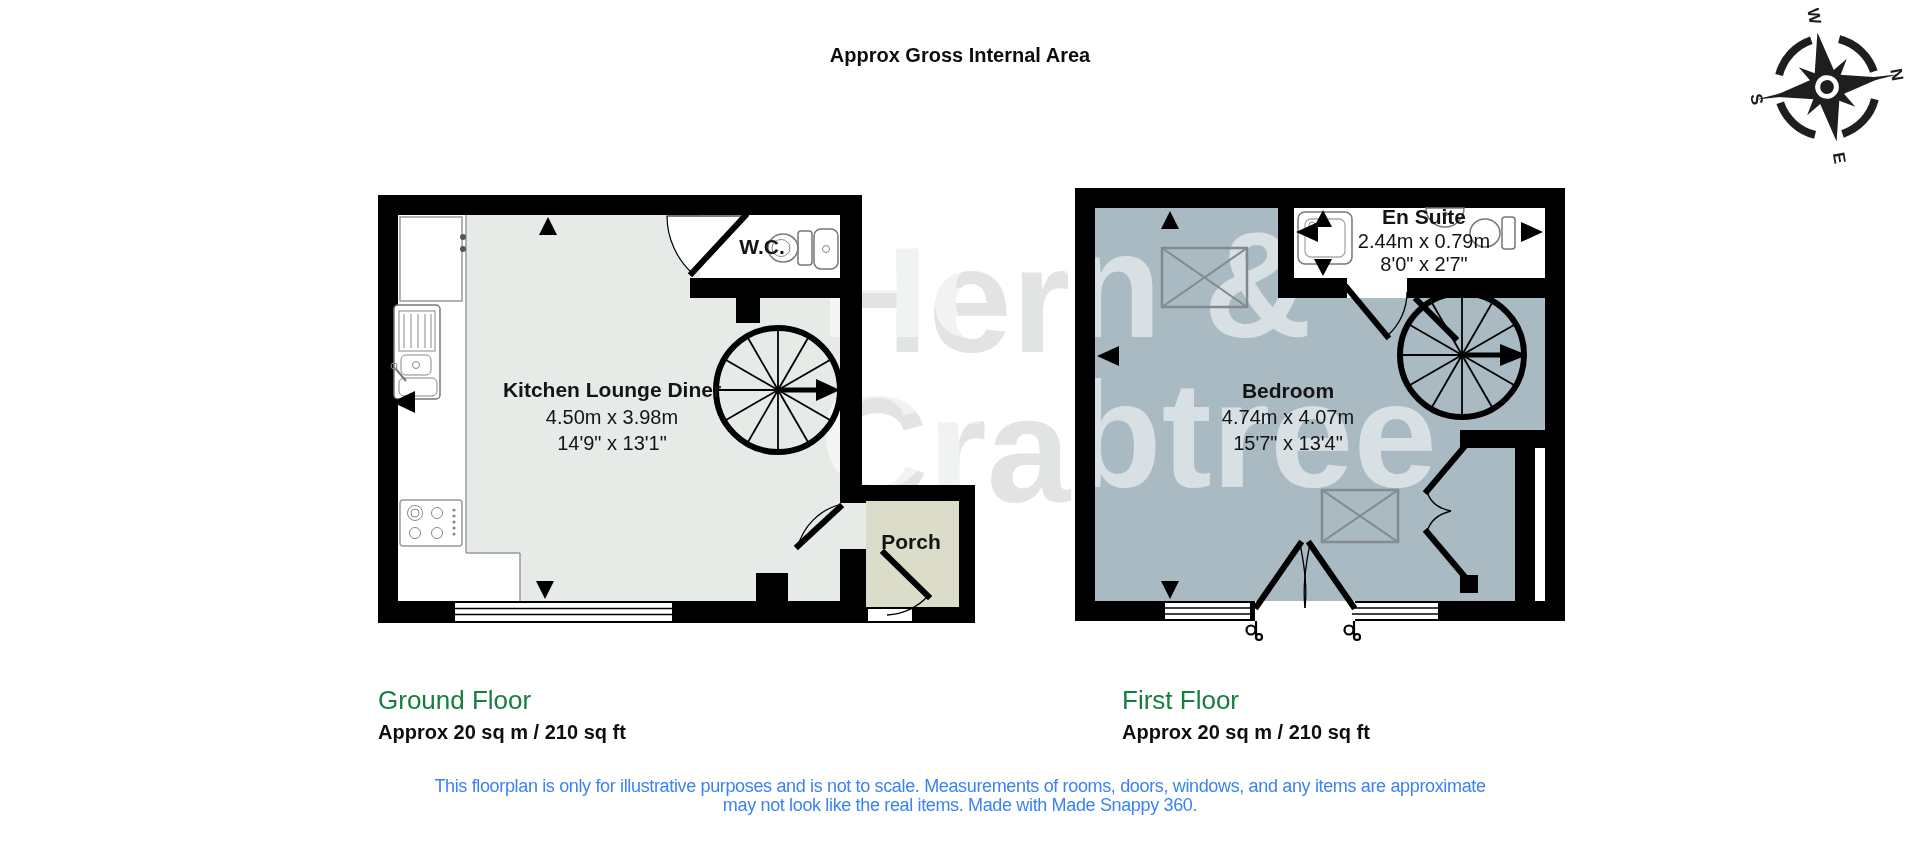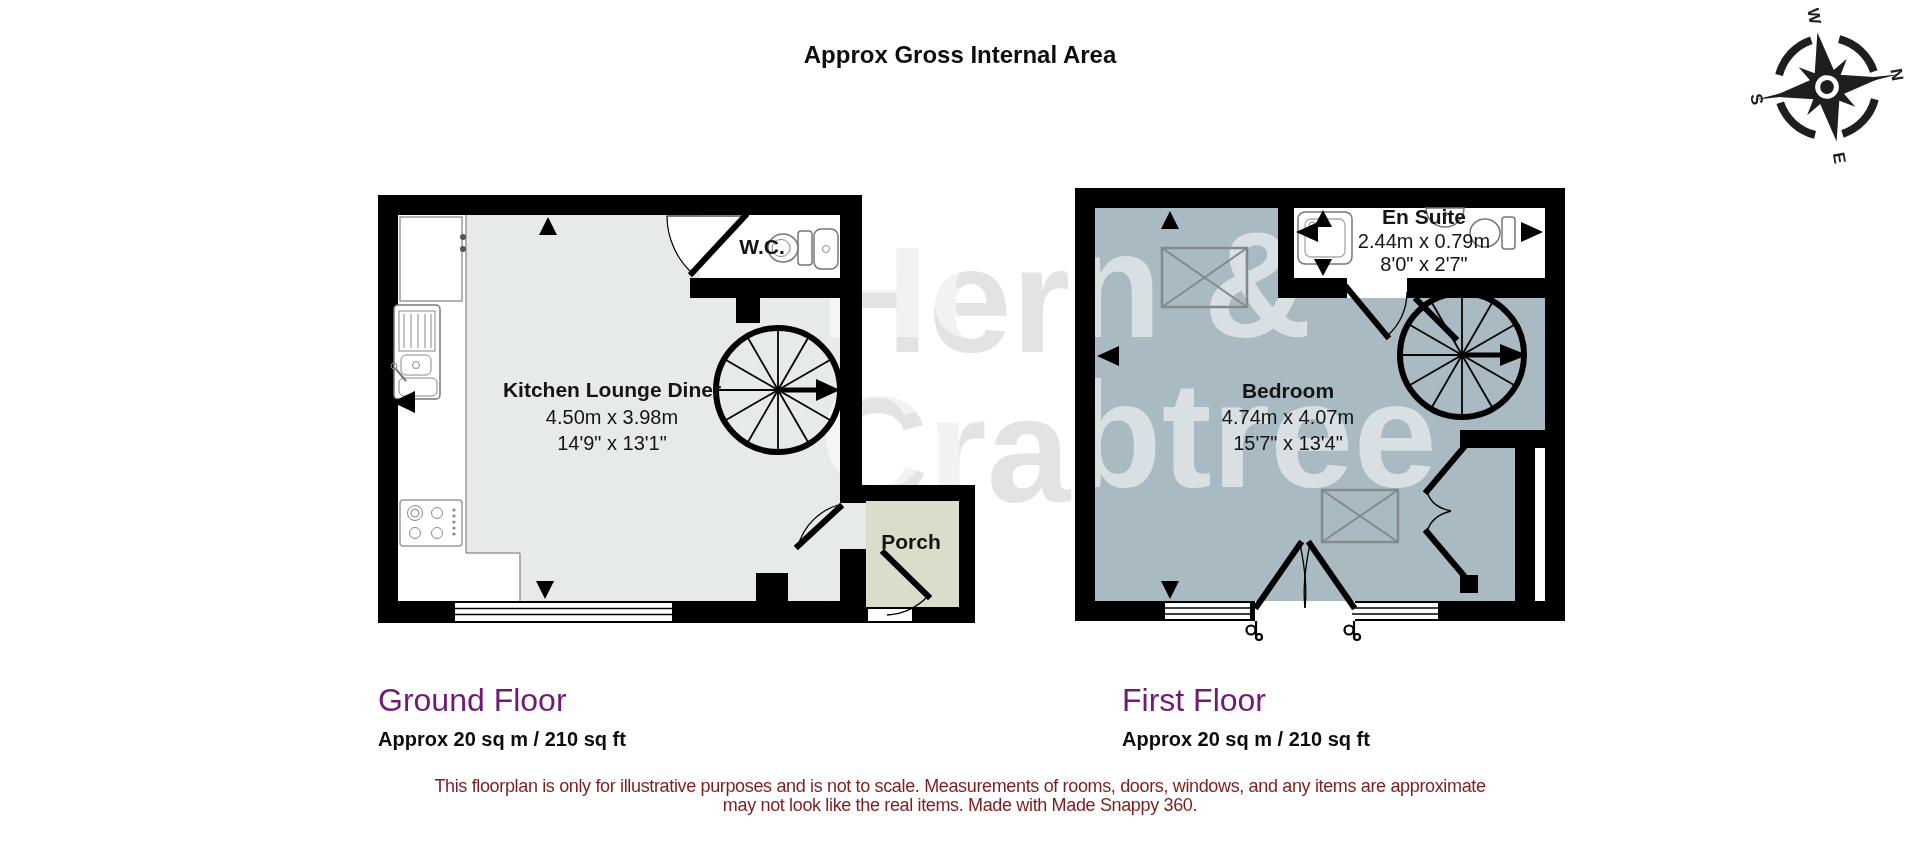--- a/index.html
+++ b/index.html
@@ -1,25 +1,25 @@
 <!DOCTYPE html>
 <html><head>
 <meta charset="utf-8">
 <style>
   html,body{margin:0;padding:0;background:#fff;}
   .page{position:relative;width:1920px;height:867px;background:#fff;overflow:hidden;
         font-family:"Liberation Sans",sans-serif;color:#111;}
   .abs{position:absolute;}
   .title-block{top:45px;left:0;width:100%;text-align:center;font-weight:bold;
-               font-size:24px;line-height:20px;color:#0d0d0d;z-index:3;}
+               font-size:20px;line-height:20px;color:#0d0d0d;z-index:3;}
   .floor-label{z-index:3;}
-  .floor-label .floor-name{font-size:32px;font-weight:400;color:#701a75;line-height:28px;}
-  .floor-label .floor-area{font-size:20px;font-weight:bold;color:#0d0d0d;margin-top:14px;}
+  .floor-label .floor-name{font-size:26px;font-weight:400;color:#15803d;line-height:28px;}
+  .floor-label .floor-area{font-size:20px;font-weight:bold;color:#0d0d0d;margin-top:7px;}
   .disclaimer{top:777px;left:0;width:100%;text-align:center;font-size:18px;line-height:19px;
-              letter-spacing:-0.35px;color:#7f1d1d;z-index:3;}
+              letter-spacing:-0.35px;color:#3b82f6;z-index:3;}
   .watermark{z-index:0;font-weight:bold;font-size:150px;line-height:150px;
              color:rgba(196,201,198,0.5);pointer-events:none;white-space:nowrap;}
   svg{position:absolute;z-index:1;}
   svg text{font-family:"Liberation Sans",sans-serif;}
   .room-name{font-weight:bold;font-size:21px;fill:#141414;text-anchor:middle;}
   .room-dim{font-size:20px;fill:#141414;text-anchor:middle;}
   .wm-svg{font-weight:bold;font-size:150px;fill:rgba(255,255,255,0.55);}
   .wall{fill:#000;}
   .fix{fill:#fff;stroke:#777;stroke-width:1.5;}
   .fixthin{fill:none;stroke:#888;stroke-width:1;}

